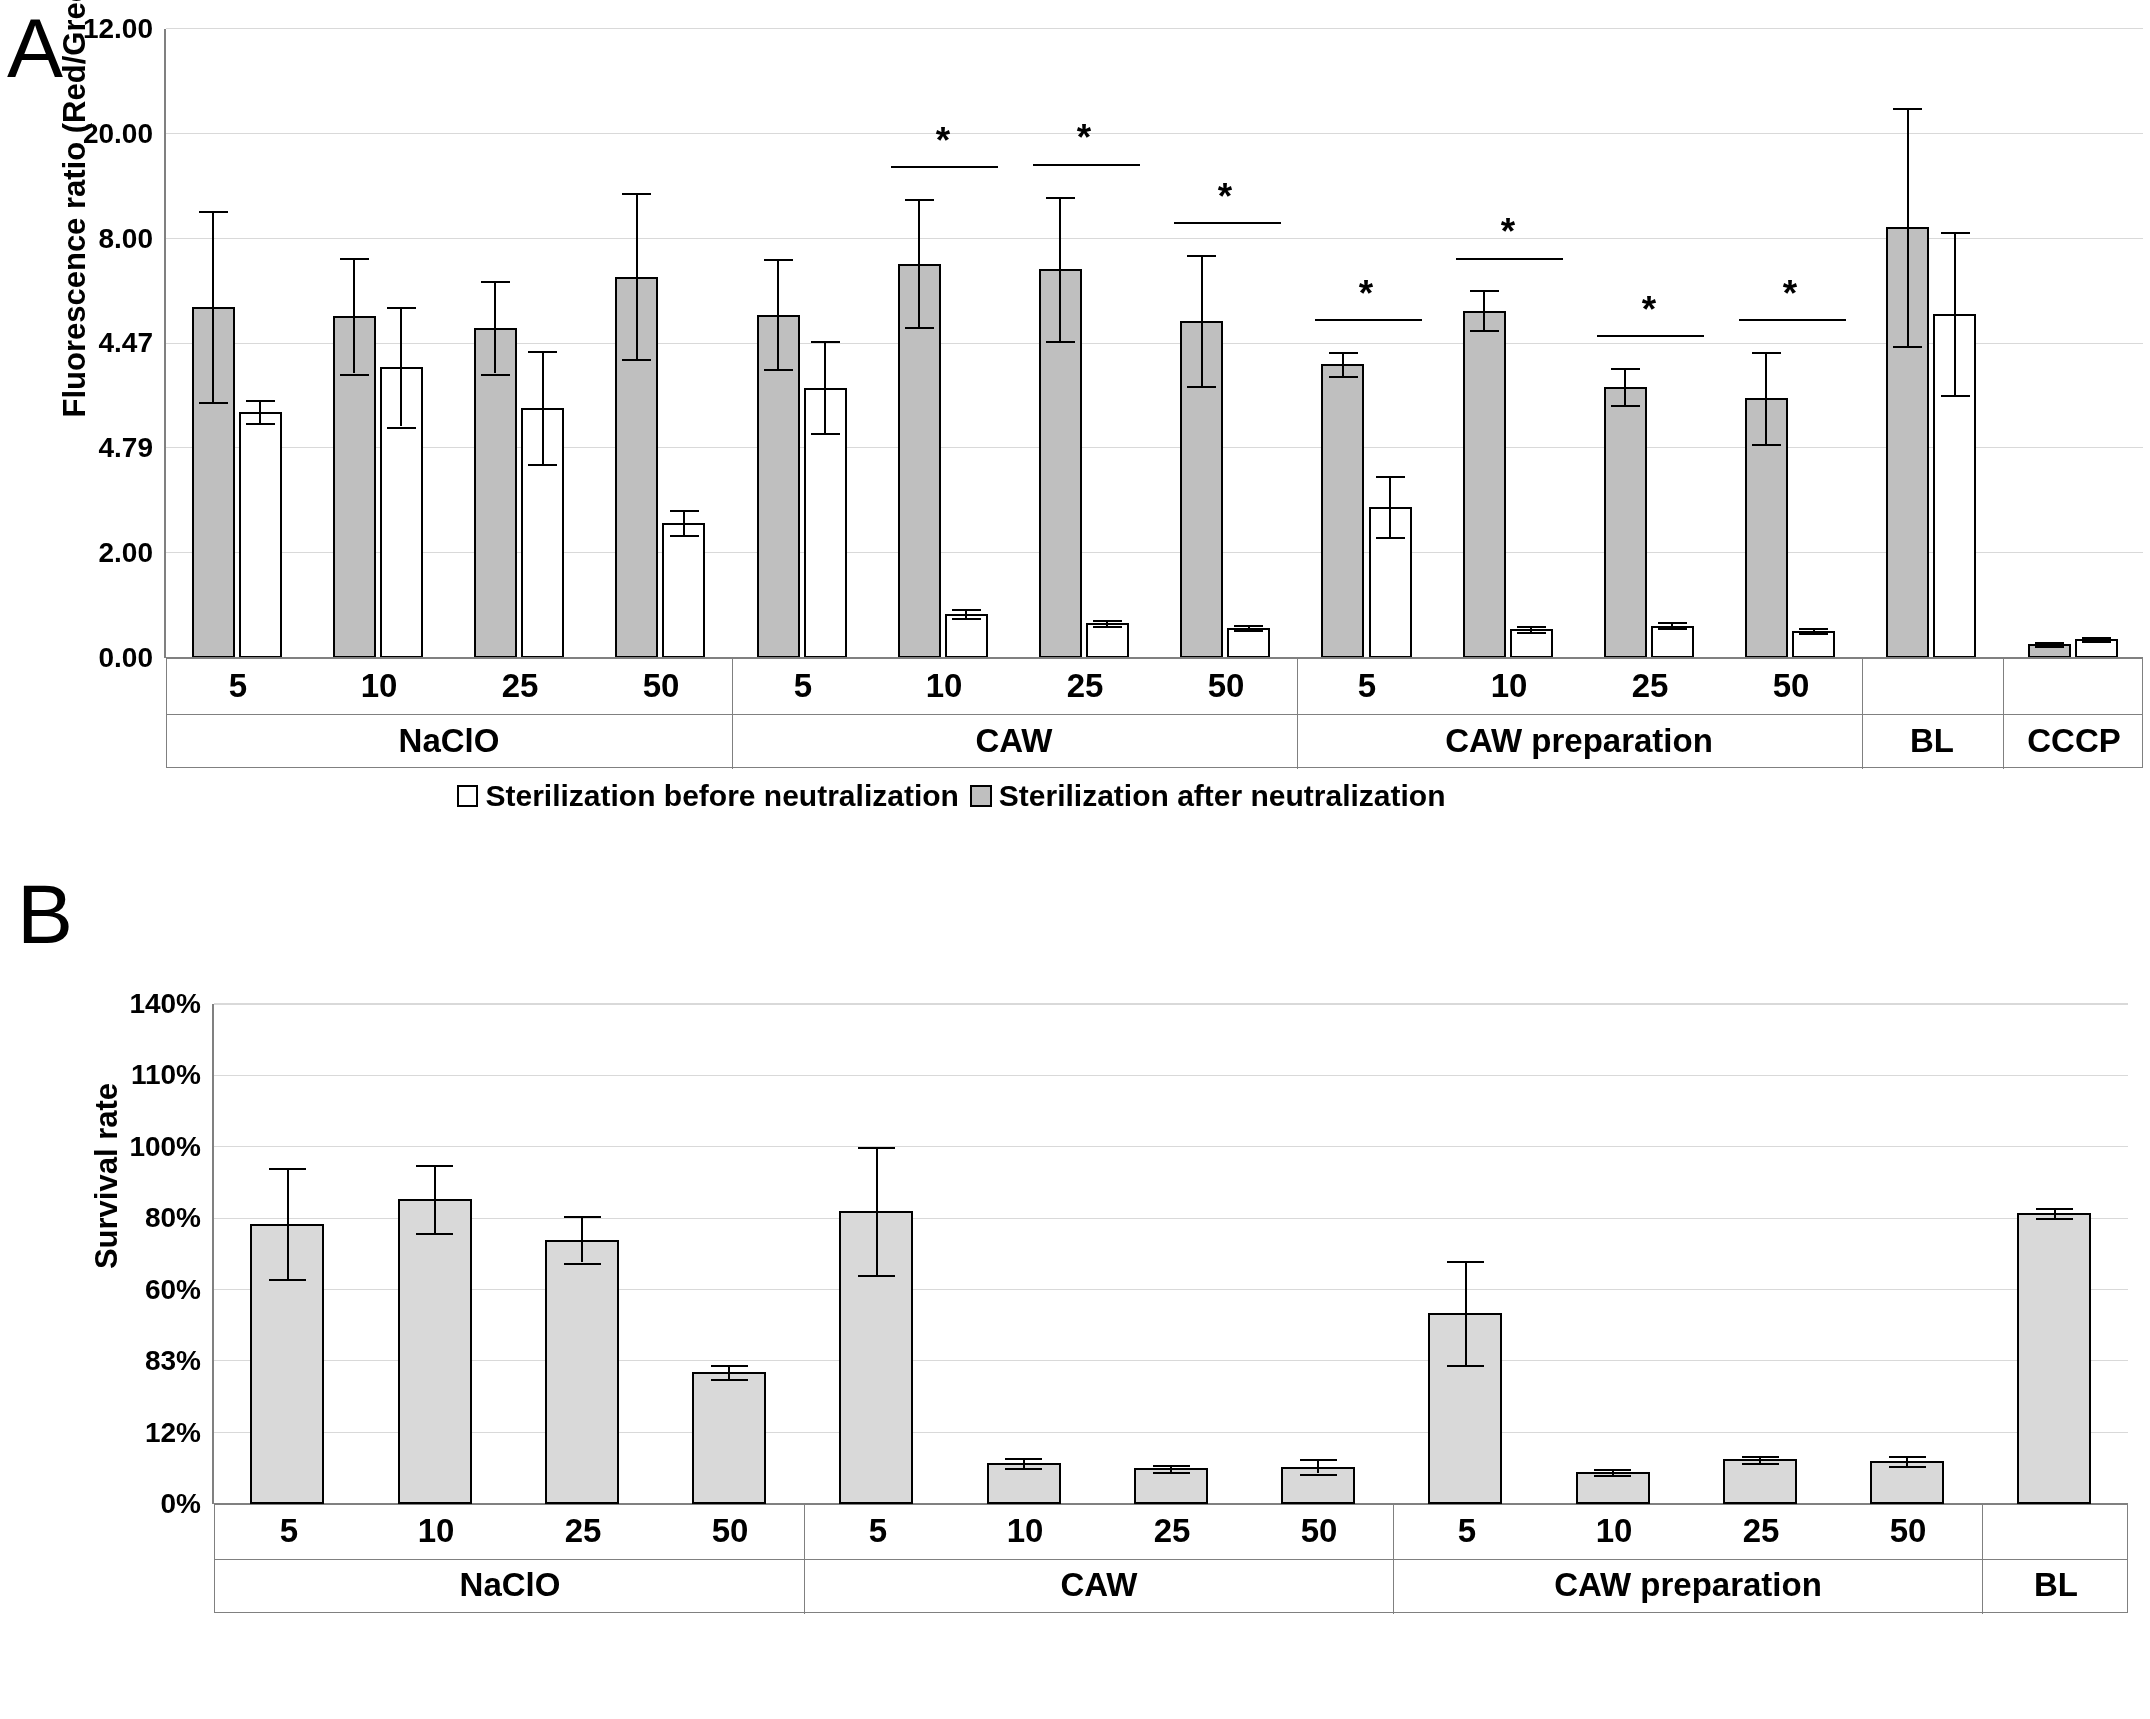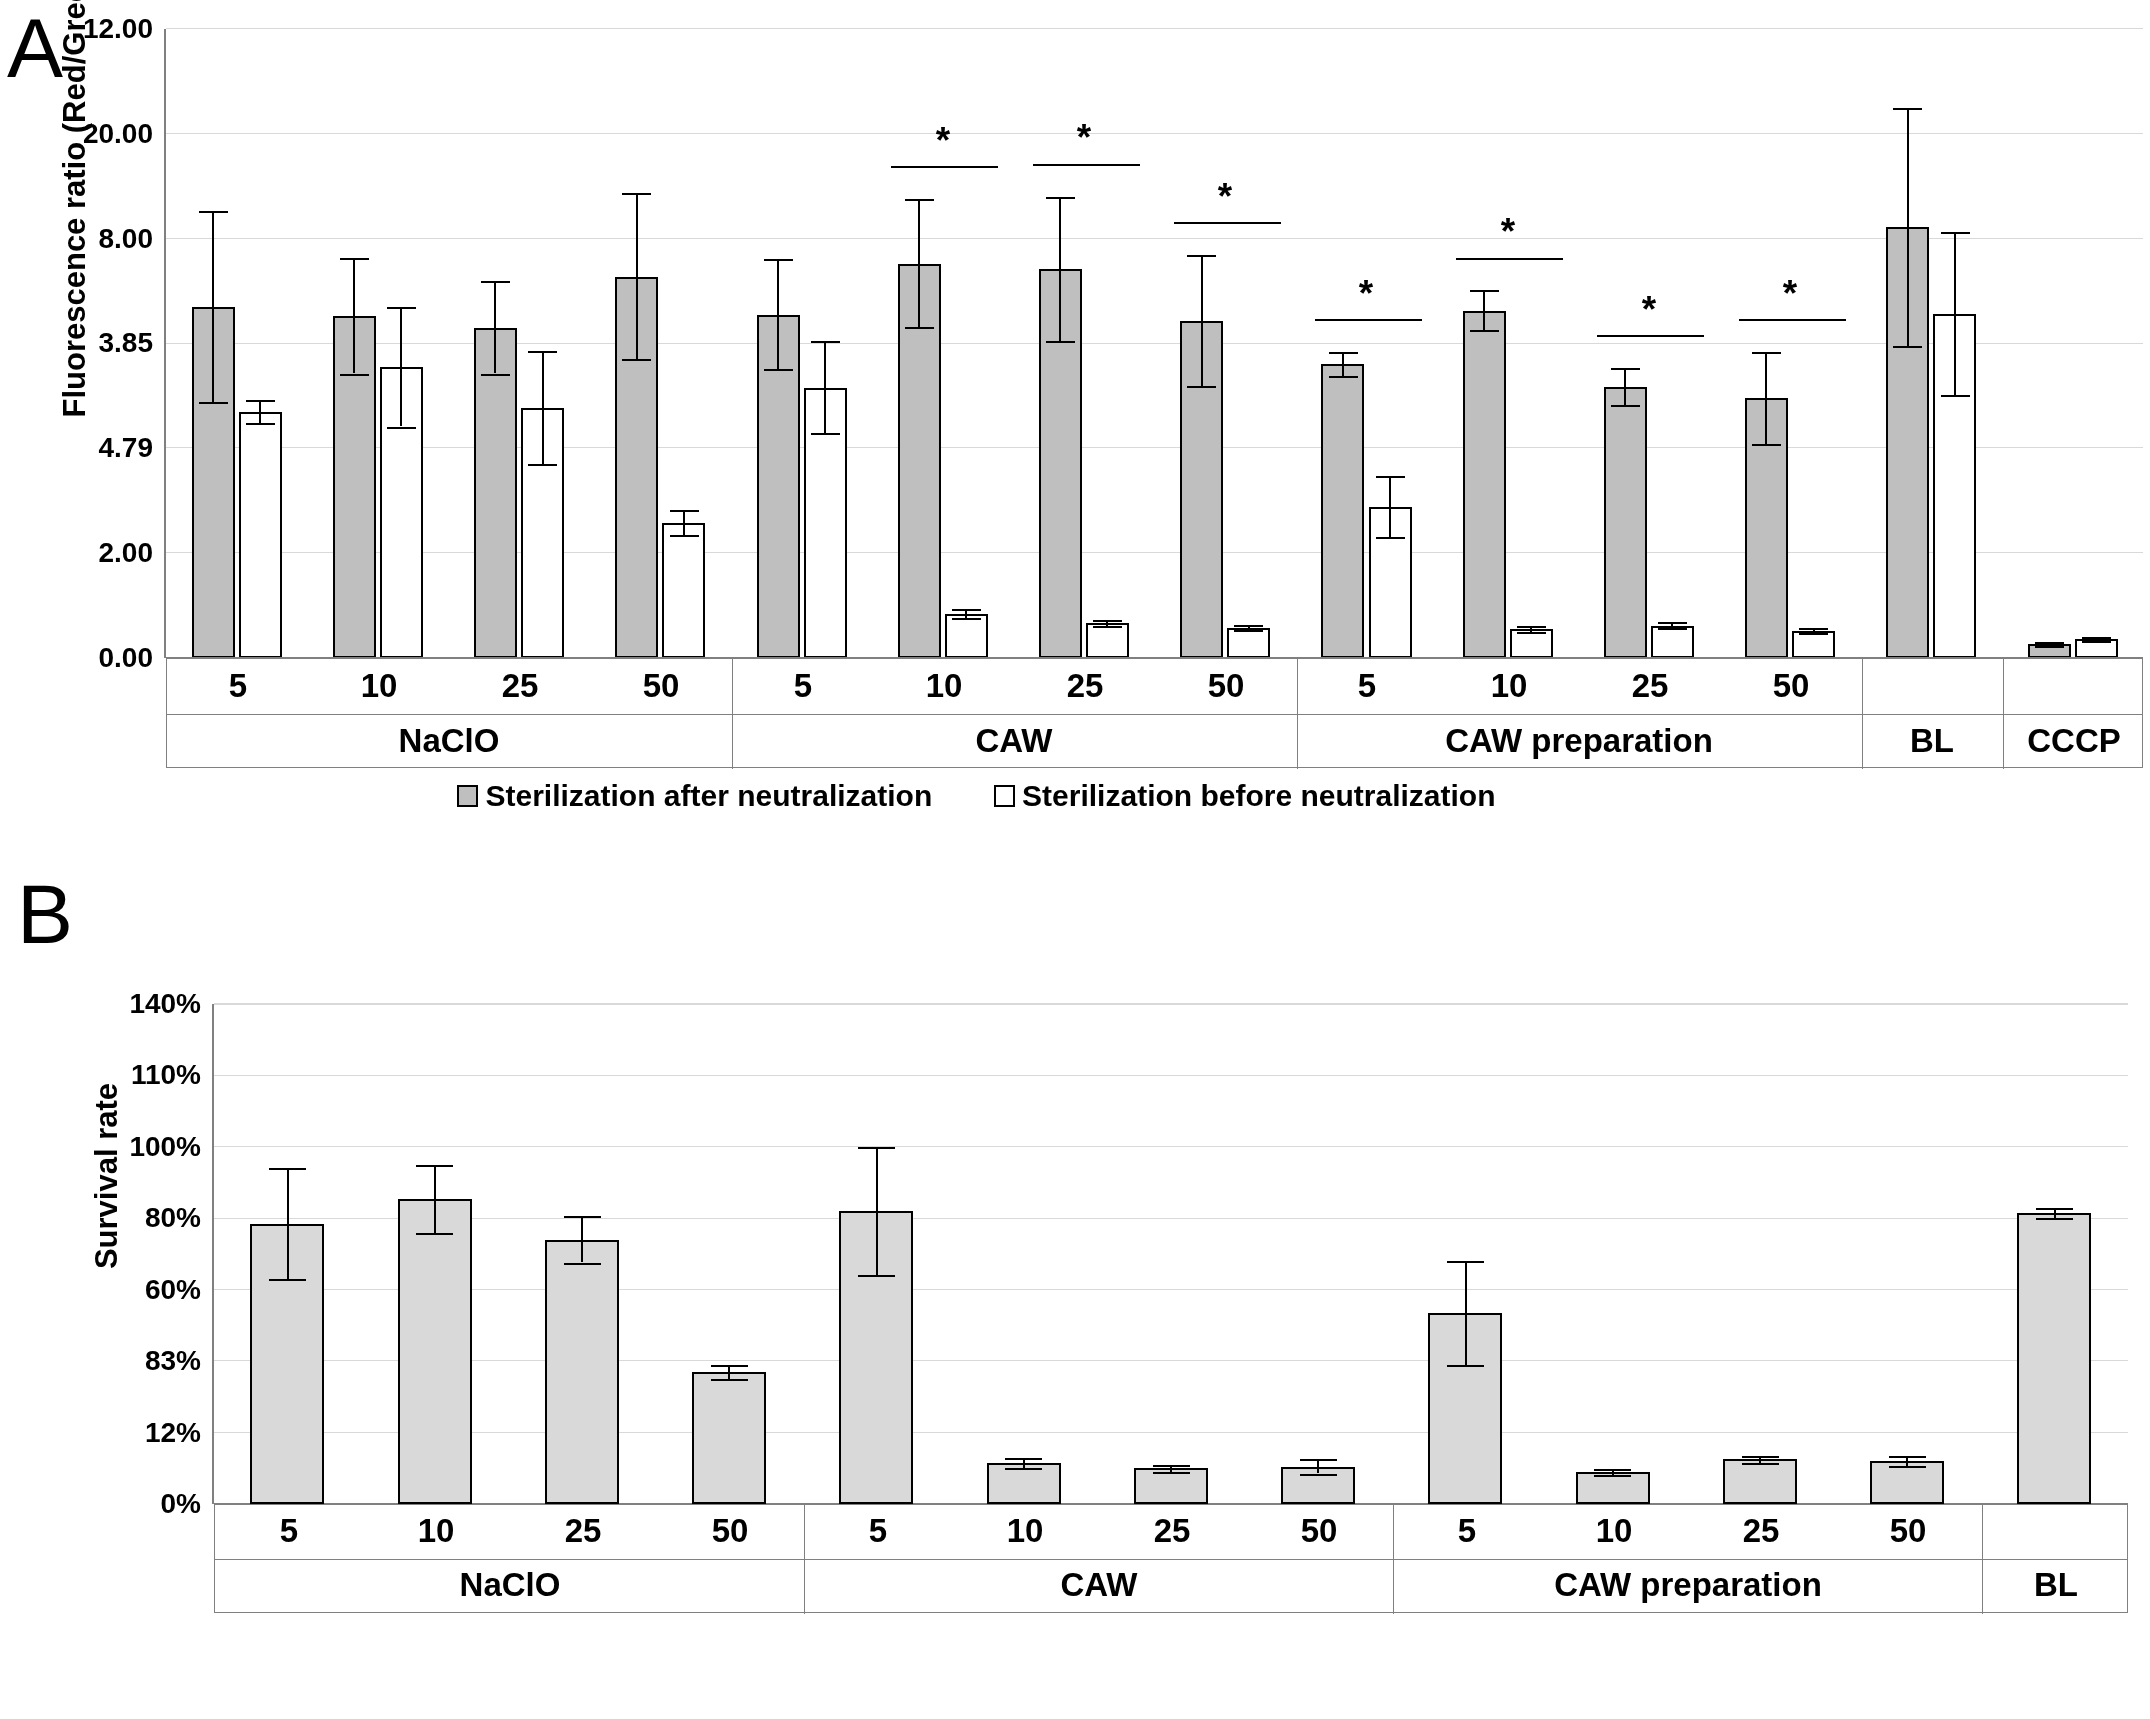--- a/index.html
+++ b/index.html
@@ -60,21 +60,21 @@
     <div class="axis-title" style="left:-154px;top:171px;width:457px;text-align:center;transform:rotate(-90deg);">Fluorescence ratio (Red/Green)</div>
 
     <div class="plot" id="plotA" style="left:166px;top:28.6px;width:1977px;height:629px;">
         <div class="gridline" style="top:628px;"></div>
         <div class="ytick" style="top:629px;">0.00</div>
         <div class="gridline" style="top:523px;"></div>
         <div class="ytick" style="top:524px;">2.00</div>
         <div class="gridline" style="top:418px;"></div>
         <div class="ytick" style="top:419px;">4.79</div>
         <div class="gridline" style="top:314px;"></div>
-        <div class="ytick" style="top:314px;">3.85</div>
+        <div class="ytick" style="top:314px;">4.47</div>
         <div class="gridline" style="top:209px;"></div>
         <div class="ytick" style="top:210px;">8.00</div>
         <div class="gridline" style="top:104px;"></div>
         <div class="ytick" style="top:105px;">20.00</div>
         <div class="gridline" style="top:-0.7px;"></div>
         <div class="ytick" style="top:0px;">12.00</div>
         <div class="axisline-y" style="left:-2.1px;height:629px;"></div>
         <div class="axisline-x" style="top:628px;"></div>
         <div class="bar filled" style="left:25.6px;width:43px;height:351px;"></div>
         <div class="bar hollow" style="left:73px;width:43px;height:246px;"></div>
@@ -221,27 +221,27 @@
         <div class="catlabel" style="left:1342px;top:8.6px;">10</div>
         <div class="catlabel" style="left:1483px;top:8.6px;">25</div>
         <div class="catlabel" style="left:1624px;top:8.6px;">50</div>
         <div class="grouplabel" style="left:282px;top:64px;">NaClO</div>
         <div class="grouplabel" style="left:847px;top:64px;">CAW</div>
         <div class="grouplabel" style="left:1412px;top:64px;">CAW preparation</div>
         <div class="grouplabel" style="left:1765px;top:64px;">BL</div>
         <div class="grouplabel" style="left:1907px;top:64px;">CCCP</div>
       </div>
       <div class="legend" style="left:457px;top:779px;">
+        <div class="legend-item" style="margin-right:0">
+          <span class="swatch hollow"></span>
+          <span>Sterilization before neutralization</span>
+        </div>
         <div class="legend-item" style="margin-right:50px">
           <span class="swatch filled"></span>
           <span>Sterilization after neutralization</span>
-        </div>
-        <div class="legend-item" style="margin-right:0">
-          <span class="swatch hollow"></span>
-          <span>Sterilization before neutralization</span>
         </div>
       </div>
     </div>
 
   <div id="panelB">
     <div class="panel-letter" style="left:17px;top:-7.1px;">B</div>
 
     <div class="axis-title" style="left:-79px;top:279px;width:371px;text-align:center;transform:rotate(-90deg);">Survival rate</div>
 
     <div class="plot" id="plotB" style="left:214px;top:125px;width:1914px;height:500px;">

